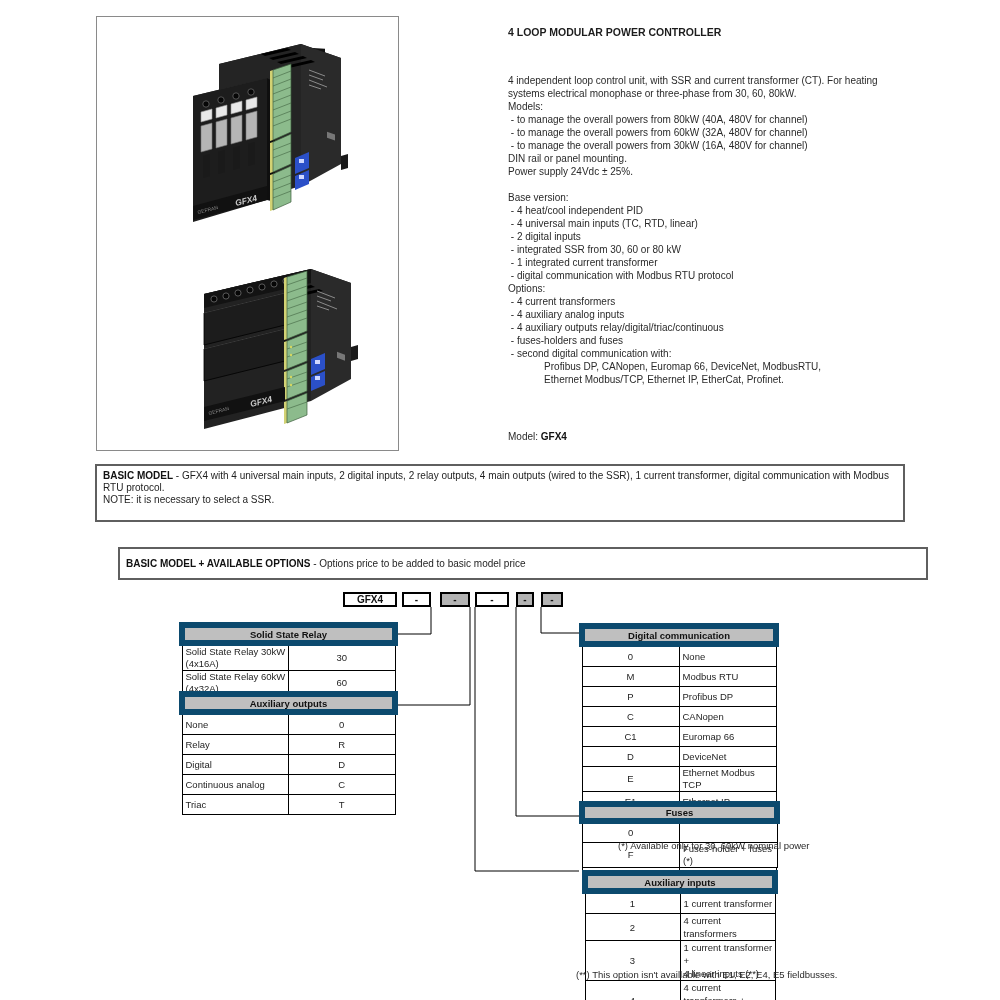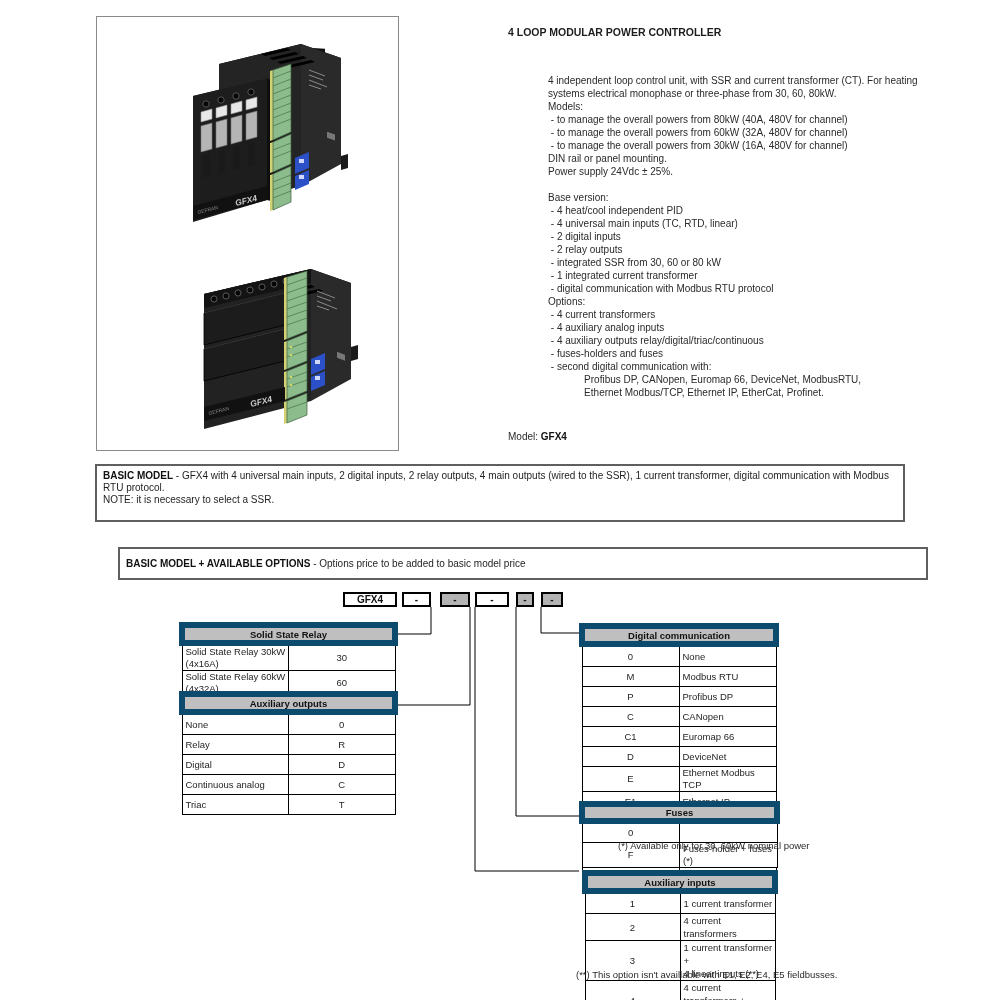--- a/index.html
+++ b/index.html
@@ -6,21 +6,21 @@
   #canvas{position:relative;width:1000px;height:1000px;background:#fff;overflow:hidden;
           font-family:"Liberation Sans",sans-serif;color:#222;}
   .abs{position:absolute;}
 
   
   #photo-frame{left:96px;top:16px;width:301px;height:433px;border:1px solid #8a8a8a;background:#fff;}
 
   
   #product-title{left:508px;top:26px;font-size:10.5px;font-weight:bold;color:#1c1c1c;white-space:pre;}
   #description{left:508px;top:74px;font-size:10px;color:#2a2a2a;}
-  .desc-line{height:13px;line-height:13px;white-space:pre;margin-left:40px;}
+  .desc-line{height:13px;line-height:13px;white-space:pre;}
   #model-line{left:508px;top:431px;font-size:10px;color:#2a2a2a;}
   #model-line b{color:#111;}
 
   
   .note-box{left:95px;width:794px;border:2px solid #5f5f5f;background:#fff;
             font-size:10px;line-height:12px;color:#1e1e1e;padding:4px 6px;}
   #basic-box{top:464px;height:46px;}
   #options-box{top:547px;height:21px;display:flex;align-items:center;margin-left:23px;}
   .bold-lead{font-weight:bold;color:#111;}
 
@@ -247,21 +247,20 @@
       <div class="desc-line"> - to manage the overall powers from 80kW (40A, 480V for channel)</div>
       <div class="desc-line"> - to manage the overall powers from 60kW (32A, 480V for channel)</div>
       <div class="desc-line"> - to manage the overall powers from 30kW (16A, 480V for channel)</div>
       <div class="desc-line">DIN rail or panel mounting.</div>
       <div class="desc-line">Power supply 24Vdc ± 25%.</div>
       <div class="desc-line"></div>
       <div class="desc-line">Base version:</div>
       <div class="desc-line"> - 4 heat/cool independent PID</div>
       <div class="desc-line"> - 4 universal main inputs (TC, RTD, linear)</div>
       <div class="desc-line"> - 2 digital inputs</div>
-      <div class="desc-line"> - 2 relay outputs</div>
       <div class="desc-line"> - integrated SSR from 30, 60 or 80 kW</div>
       <div class="desc-line"> - 1 integrated current transformer</div>
       <div class="desc-line"> - digital communication with Modbus RTU protocol</div>
       <div class="desc-line">Options:</div>
       <div class="desc-line"> - 4 current transformers</div>
       <div class="desc-line"> - 4 auxiliary analog inputs</div>
       <div class="desc-line"> - 4 auxiliary outputs relay/digital/triac/continuous</div>
       <div class="desc-line"> - fuses-holders and fuses</div>
       <div class="desc-line"> - second digital communication with:</div>
       <div class="desc-line">             Profibus DP, CANopen, Euromap 66, DeviceNet, ModbusRTU,</div>

